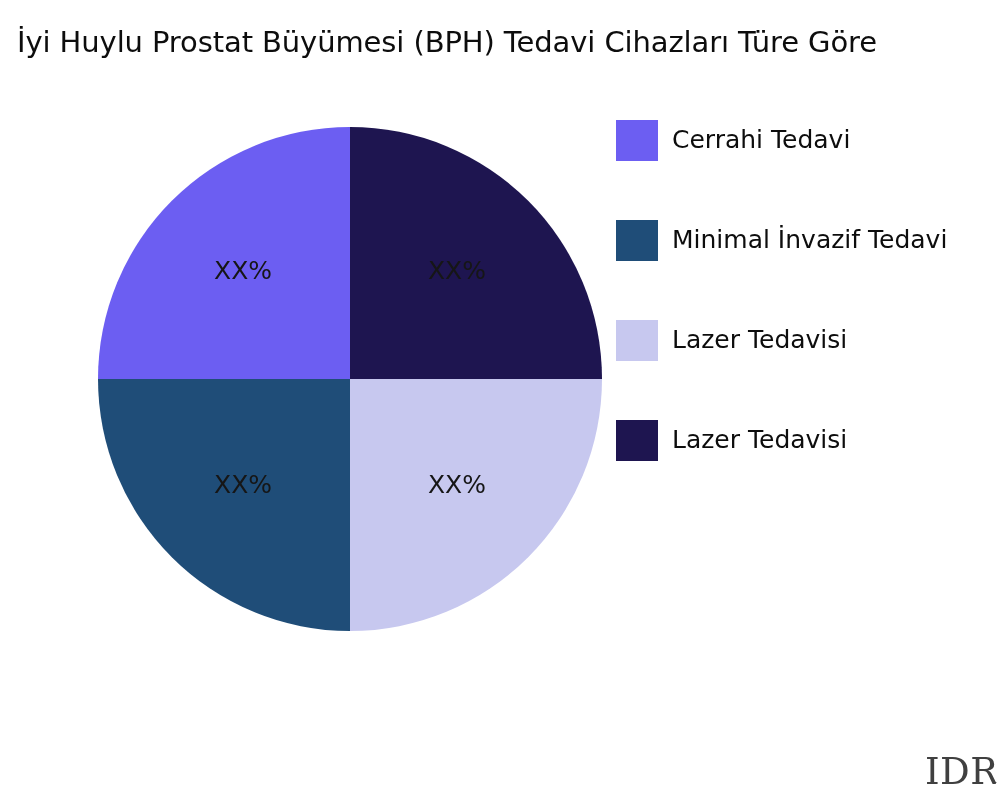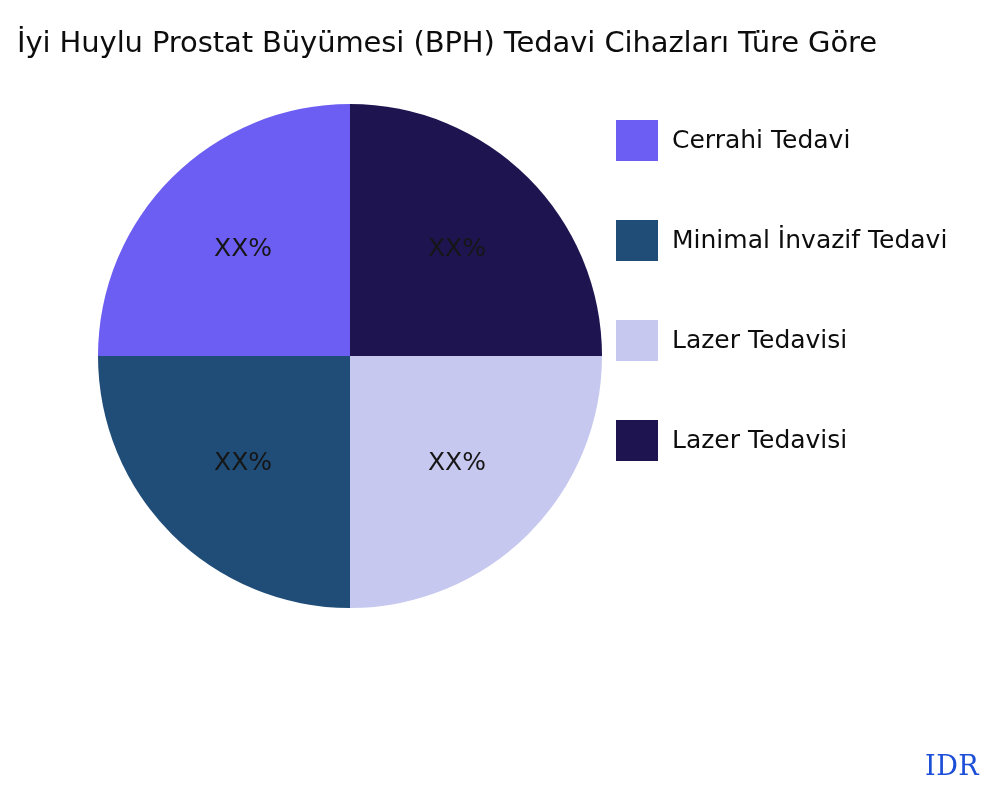--- a/index.html
+++ b/index.html
@@ -35,21 +35,21 @@
     font-weight: 400;
     line-height: 40px;
     color: #0d0d0d;
     letter-spacing: -0.1px;
   }
 
   
   #pie-wrap {
     position: absolute;
     left: 98px;
-    top: 104px;
+    top: 127px;
     width: 504px;
     height: 504px;
   }
   #pie-svg { display: block; width: 504px; height: 504px; }
 
   .slice-label {
     font-family: "DejaVu Sans", sans-serif;
     font-size: 25px;
     fill: #161616;
     text-anchor: middle;
@@ -85,24 +85,24 @@
     line-height: 44px;
     color: #0d0d0d;
   }
 
   
   #watermark {
     position: absolute;
     left: 925px;
     top: 750px;
     font-family: "DejaVu Serif", serif;
-    font-size: 27px;
+    font-size: 37px;
     letter-spacing: 0.5px;
     white-space: nowrap;
-    color: #1d4ed8;
+    color: #404040;
   }
 </style>
 </head>
 <body>
 
 <div id="canvas">
 
   <div id="chart-title">İyi Huylu Prostat Büyümesi (BPH) Tedavi Cihazları Türe Göre</div>
 
   <div id="pie-wrap">

